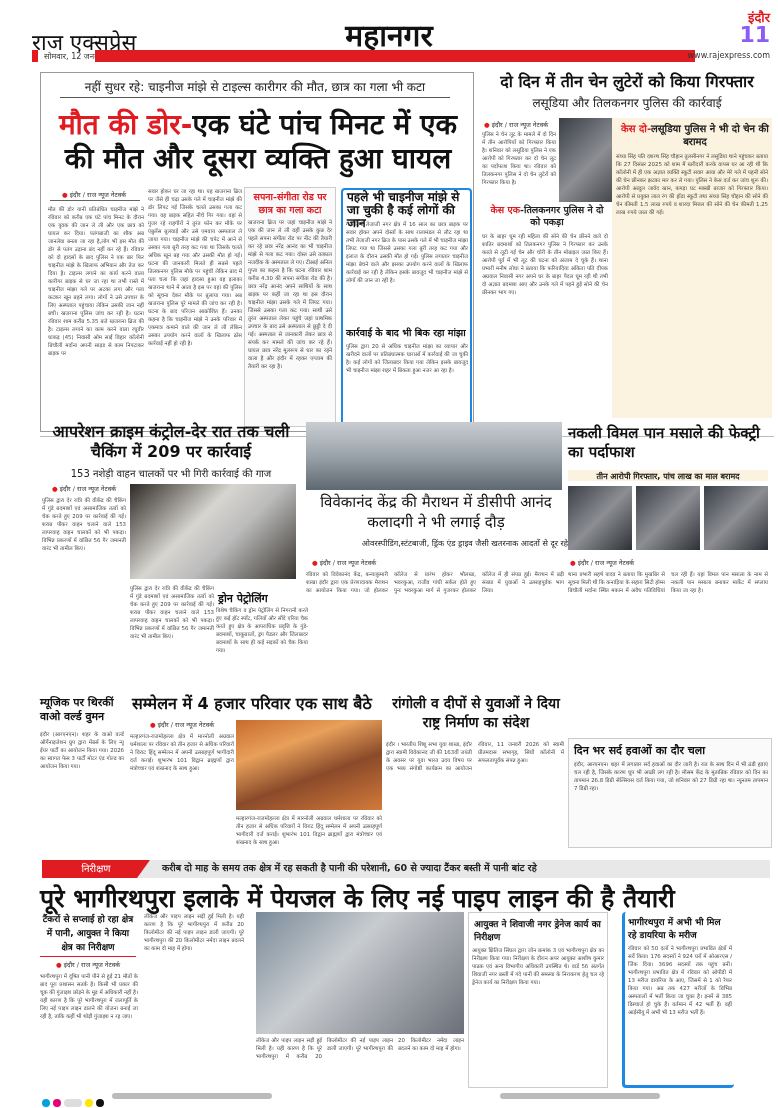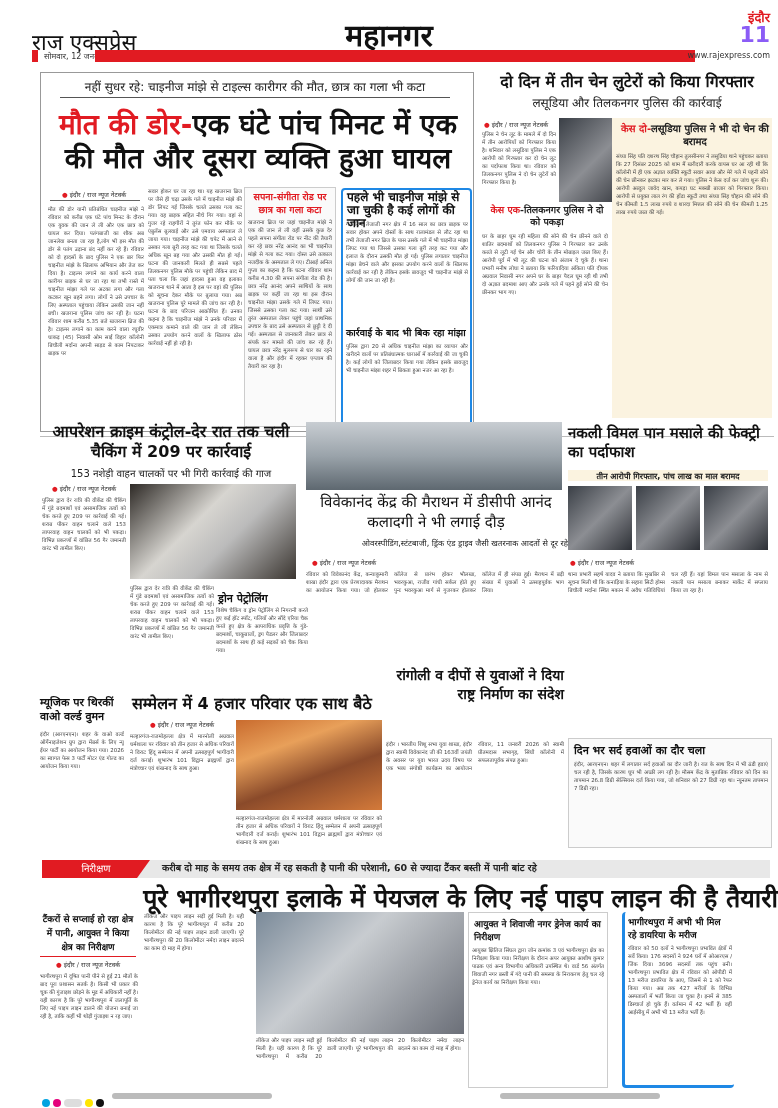--- a/index.html
+++ b/index.html
@@ -26,21 +26,21 @@
 .hd{color:#111;font-weight:bold}
 .photo{background:linear-gradient(135deg,#7a8a99,#c8ccd0 40%,#6b6f78);}
 .photo-dark{background:linear-gradient(135deg,#3a3f46,#8c8e93 50%,#2d3036);}
 .photo-crowd{background:linear-gradient(160deg,#c96b2e,#e8a05a 30%,#8a4a2a 60%,#d47a3a);}
 .photo-car{background:linear-gradient(135deg,#2e2a26,#d7d5d0 40%,#bbb 60%,#3a3530);}
 .photo-run{background:linear-gradient(180deg,#c8cdd2,#9aa3aa 50%,#5e6870);}
 .cream{background:#fbf3e0}
 .stripbar{left:42px;top:860px;width:728px;height:18px;background:#e8e8e8}
 .strip-tag{left:42px;top:860px;width:108px;height:18px;background:#e11b22;color:#fff;font-size:10px;text-align:center;line-height:18px;clip-path:polygon(0 0,100% 0,88% 100%,0 100%)}
 .strip-text{left:162px;top:861px;font-size:9.5px;color:#222;font-weight:bold}
-.bottom-h{left:40px;top:880px;width:738px;text-align:right;font-size:25px;font-weight:bold;color:#111}
+.bottom-h{left:40px;top:880px;width:738px;text-align:left;font-size:25px;font-weight:bold;color:#111}
 .regmarks{top:1092px;height:8px}
 .dot{display:inline-block;width:8px;height:8px;border-radius:50%;margin-right:3px}
 </style>
 </head>
 <body>
 
 <div class="abs masthead-brand">राज एक्सप्रेस</div>
 <div class="abs masthead-title">महानगर</div>
 <div class="abs masthead-city">इंदौर</div>
 <div class="abs masthead-page">11</div>
@@ -105,21 +105,21 @@
 <div class="abs photo-dark" style="left:704px;top:486px;width:64px;height:64px"></div>
 <div class="abs byline" style="left:570px;top:558px">इंदौर / राज न्यूज नेटवर्क</div>
 <div class="abs col" style="left:568px;top:570px;width:200px;height:140px;column-count:2;column-gap:6px">थाना प्रभारी सहर्ष यादव ने बताया कि मुखबिर से सूचना मिली थी कि कनाड़िया के सहारा सिटी होम्स बिचौली मर्दाना स्थित मकान में अवैध गतिविधियां चल रही हैं। यहां विमल पान मसाला के नाम से नकली पान मसाला बनाकर मार्केट में सप्लाय किया जा रहा है।</div>
 
 <div class="abs hd" style="left:132px;top:692px;width:250px;font-size:16px">सम्मेलन में 4 हजार परिवार एक साथ बैठे</div>
 <div class="abs byline" style="left:150px;top:720px">इंदौर / राज न्यूज नेटवर्क</div>
 <div class="abs col" style="left:130px;top:732px;width:104px;height:122px">मल्हारगंज-राजमोहल्ला क्षेत्र में मारनोली अग्रवाल धर्मशाला पर रविवार को तीन हजार से अधिक परिवारों ने विराट हिंदू सम्मेलन में अपनी उत्साहपूर्ण भागीदारी दर्ज कराई। शुभारंभ 101 विद्वान ब्राह्मणों द्वारा मंत्रोच्चार एवं शंखनाद के साथ हुआ।</div>
 <div class="abs photo-crowd" style="left:236px;top:720px;width:146px;height:90px"></div>
 <div class="abs col" style="left:236px;top:814px;width:146px;height:40px">मल्हारगंज-राजमोहल्ला क्षेत्र में मारनोली अग्रवाल धर्मशाला पर रविवार को तीन हजार से अधिक परिवारों ने विराट हिंदू सम्मेलन में अपनी उत्साहपूर्ण भागीदारी दर्ज कराई। शुभारंभ 101 विद्वान ब्राह्मणों द्वारा मंत्रोच्चार एवं शंखनाद के साथ हुआ।</div>
 
-<div class="abs hd" style="left:388px;top:666px;width:176px;font-size:14px;line-height:19px;text-align:right">रांगोली व दीपों से युवाओं ने दिया राष्ट्र निर्माण का संदेश</div>
+<div class="abs hd" style="left:388px;top:694px;width:176px;font-size:14px;line-height:19px;text-align:center">रांगोली व दीपों से युवाओं ने दिया राष्ट्र निर्माण का संदेश</div>
 <div class="abs col" style="left:386px;top:740px;width:178px;height:114px;column-count:2;column-gap:6px">इंदौर । भारतीय शिशु सभा युवा शाखा, इंदौर द्वारा स्वामी विवेकानंद जी की 163वीं जयंती के अवसर पर युवा भारत उदय विषय पर एक भव्य संगोष्ठी कार्यक्रम का आयोजन रविवार, 11 जनवरी 2026 को स्वामी प्रीतमदास सभागृह, सिंधी कॉलोनी में सफलतापूर्वक संपन्न हुआ।</div>
 
 <div class="abs box" style="left:568px;top:738px;width:204px;height:110px"></div>
 <div class="abs hd" style="left:574px;top:742px;width:196px;font-size:11px">दिन भर सर्द हवाओं का दौर चला</div>
 <div class="abs col" style="left:574px;top:760px;width:194px;height:84px">इंदौर, आरएनएन। शहर में लगातार सर्द हवाओं का दौर जारी है। रात के साथ दिन में भी ठंडी हवाएं चल रही है, जिसके कारण धूप भी अच्छी लग रही है। मौसम केंद्र के मुताबिक रविवार को दिन का तापमान 26.8 डिग्री सेल्सियस दर्ज किया गया, जो शनिवार को 27 डिग्री रहा था। न्यूनतम तापमान 7 डिग्री रहा।</div>
 
 <div class="abs stripbar"></div>
 <div class="abs strip-tag">निरीक्षण</div>
 <div class="abs strip-text">करीब दो माह के समय तक क्षेत्र में रह सकती है पानी की परेशानी, 60 से ज्यादा टैंकर बस्ती में पानी बांट रहे</div>
 

